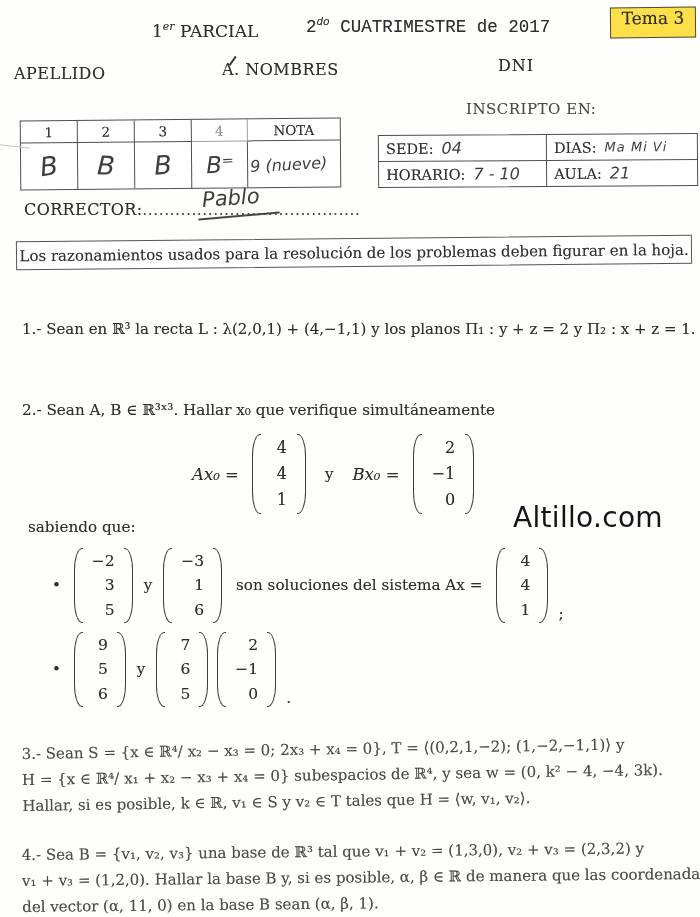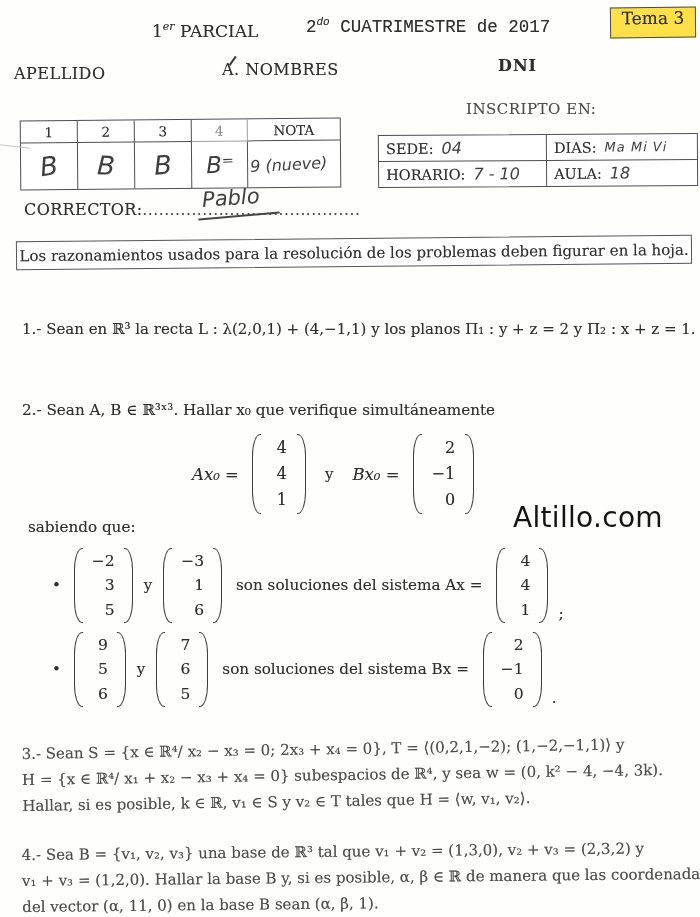--- a/index.html
+++ b/index.html
@@ -23,21 +23,21 @@
   .parcial{left:152px;top:20px;font-size:17px;}
   .cuatri{left:306px;top:16px;font-size:17.5px;font-family:Liberation Mono, monospace;}
   .parcial sup,.cuatri sup{font-size:11px;font-style:italic;}
   .tema-box{
     left:610px;top:7px;width:84px;height:29px;border:1.5px solid #4a4a4a;
     display:flex;align-items:flex-start;justify-content:center;font-size:17px;
     transform:rotate(-.6deg);background:#fde047;
   }
   .apellido{left:14px;top:64px;font-size:16px;letter-spacing:.5px;}
   .nombres{left:222px;top:60px;font-size:16px;letter-spacing:.5px;}
-  .dni{left:498px;top:56px;font-size:16px;letter-spacing:1px;font-weight:bold;}
+  .dni{left:498px;top:56px;font-size:16px;letter-spacing:1px;}
   .pen-slash{left:227px;top:60px;width:11px;height:1.6px;background:#3c3c3c;transform:rotate(-55deg);}
 
   
   .gtable{
     left:20px;top:119px;display:grid;
     grid-template-columns:57px 57px 57px 56px 92px;
     border:1.5px solid var(--line);transform:rotate(-.5deg);background:#fff;
   }
   .gtable .hc{
     height:21px;border-right:1.4px solid var(--line);border-bottom:1.4px solid var(--line);
@@ -177,21 +177,21 @@
     <div class="ic">
         <span>DIAS:</span>
         <span class="hw ival">Ma Mi Vi</span>
       </div>
     <div class="ic">
         <span>HORARIO:</span>
         <span class="hw ival">7 - 10</span>
       </div>
     <div class="ic">
         <span>AULA:</span>
-        <span class="hw ival">18</span>
+        <span class="hw ival">21</span>
       </div>
   </div>
 
   <div class="abs notice">
       <span>Los razonamientos usados para la resolución de los problemas deben figurar en la hoja.</span>
     </div>
 
   <div class="abs para p1">
     <div class="ln">1.- Sean en ℝ³ la recta L : λ(2,0,1) + (4,−1,1) y los planos Π₁ : y + z = 2 y Π₂ : x + z = 1.</div>
   </div>
@@ -272,21 +272,20 @@
     <span class="bconj">y</span>
     <span class="vec">
         <span class="lp"></span>
         <span class="col">
           <span>7</span>
           <span>6</span>
           <span>5</span>
         </span>
         <span class="rp"></span>
       </span>
-    <span class="btext">son soluciones del sistema Bx =</span>
     <span class="vec">
         <span class="lp"></span>
         <span class="col">
           <span>2</span>
           <span>−1</span>
           <span>0</span>
         </span>
         <span class="rp"></span>
       </span>
     <span class="btail">.</span>

